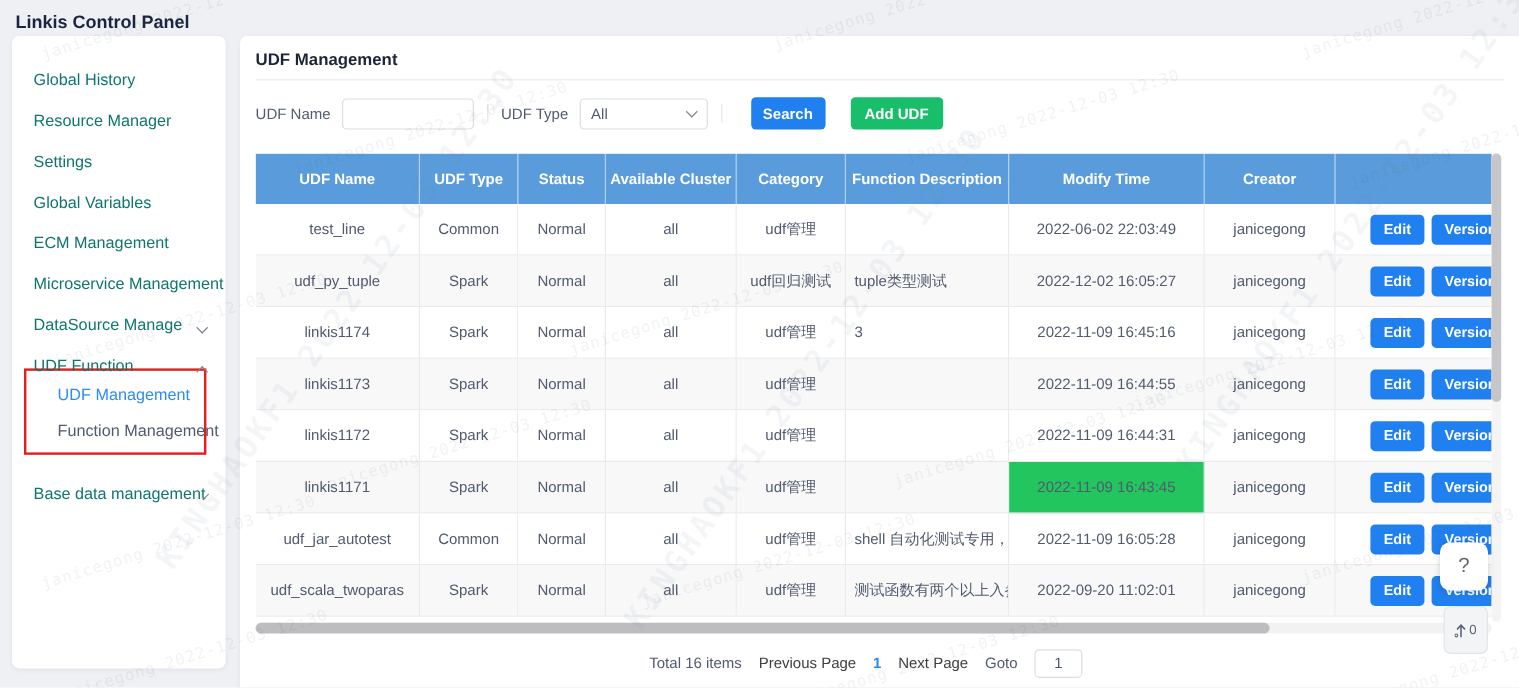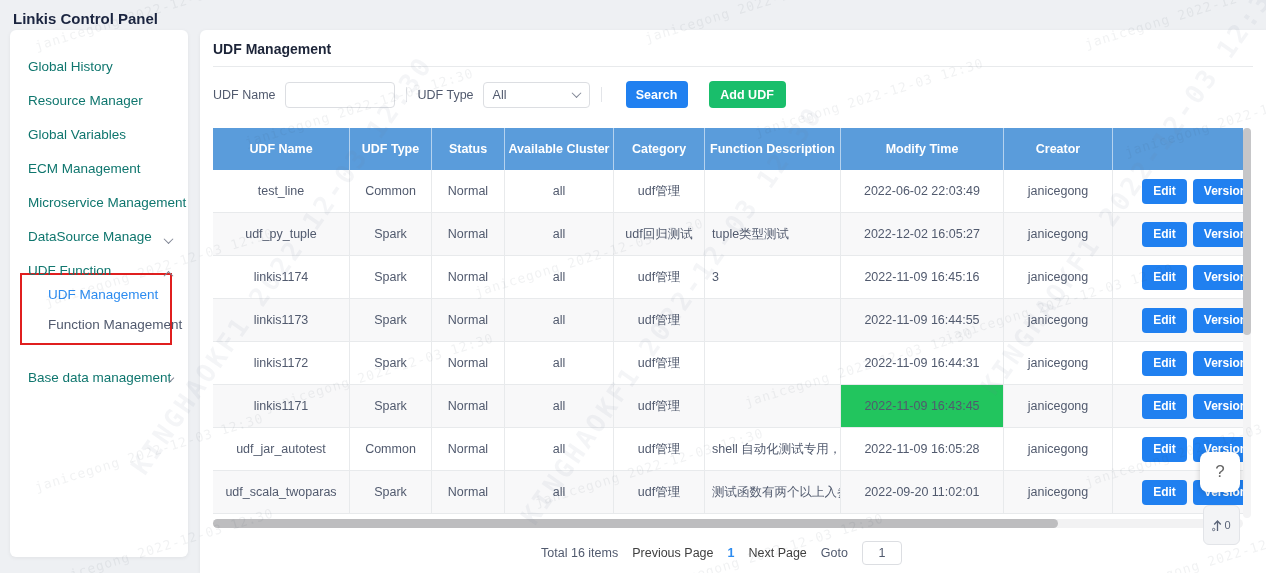--- a/index.html
+++ b/index.html
@@ -129,20 +129,23 @@
   <div class="page-title">Linkis Control Panel</div>
 
   <div class="sidebar">
     <div class="side-item">
       <span class="lbl">Global History</span>
     </div>
     <div class="side-item">
       <span class="lbl">Resource Manager</span>
     </div>
     <div class="side-item">
+      <span class="lbl">Settings</span>
+    </div>
+    <div class="side-item">
       <span class="lbl">Global Variables</span>
     </div>
     <div class="side-item">
       <span class="lbl">ECM Management</span>
     </div>
     <div class="side-item">
       <span class="lbl">Microservice Management</span>
     </div>
     <div class="side-item">
       <span class="lbl">DataSource Manage</span>

